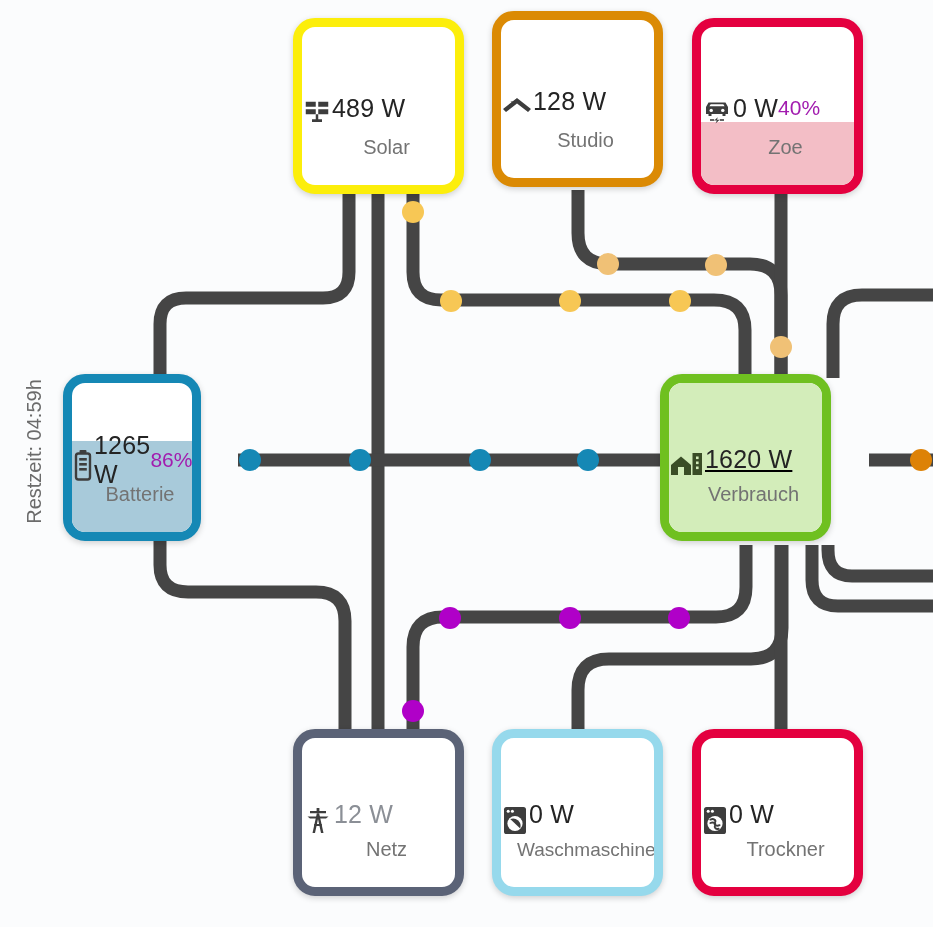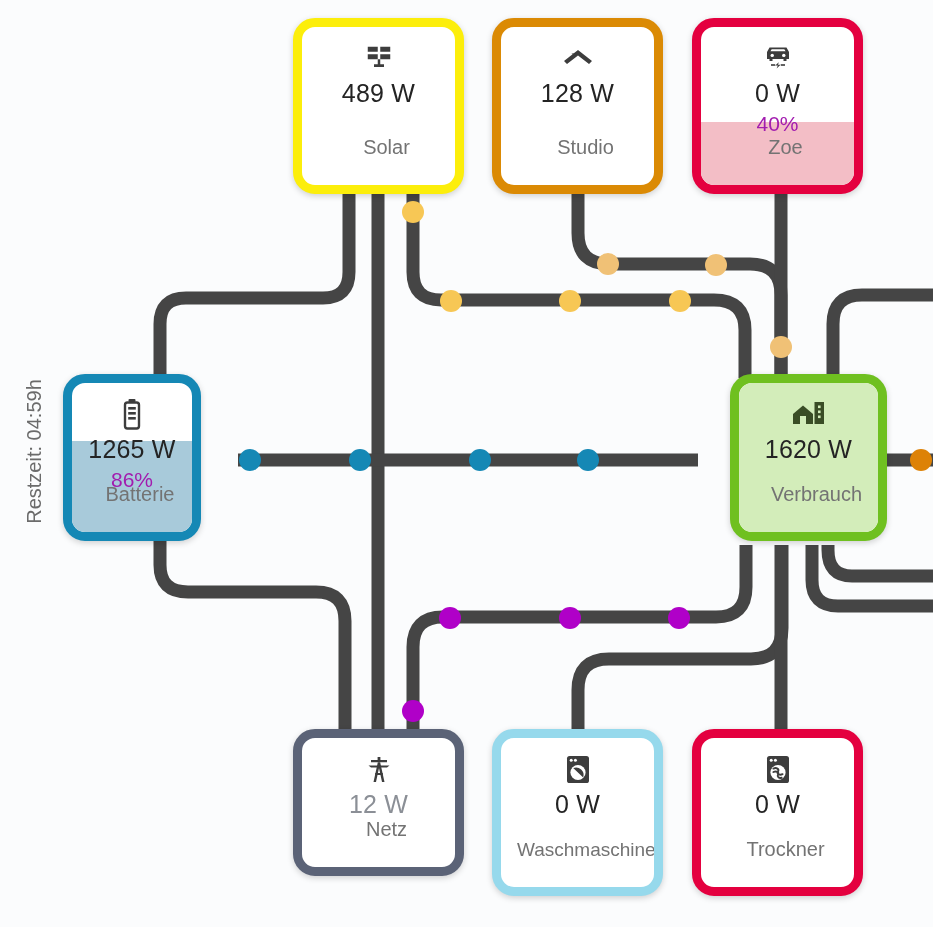--- a/index.html
+++ b/index.html
@@ -29,21 +29,21 @@
     box-shadow:0 2px 6px rgba(0,0,0,.18);
   }
   .card .fill{
     position:absolute;
     left:0;right:0;bottom:0;
     z-index:0;
   }
   .card .inner{
     position:relative;z-index:1;
     width:100%;height:100%;
-    display:flex;flex-direction:column;align-items:center;
+    display:flex;flex-direction:row;align-items:center;
   }
   .icon{
     margin-top:14px;
     height:34px;
     display:flex;align-items:center;justify-content:center;
     color:#3d3d3d;
   }
   .icon svg{display:block;}
   .power{
     margin-top:4px;
@@ -63,25 +63,25 @@
     bottom:26px;
     text-align:center;
     font-size:20px;
     color:#737373;
     padding-left:16px;
   }
   .title.small{font-size:19px;margin-top:46px;}
 
   
   #card-solar   {left:293px; top:18px;  width:171px;height:176px; border:9px solid #fcee0b;}
-  #card-studio  {left:492px; top:18px;  width:171px;height:176px; border:9px solid #db8a04;}
+  #card-studio  {left:492px; top:11px;  width:171px;height:176px; border:9px solid #db8a04;}
   #card-zoe     {left:692px; top:18px;  width:171px;height:176px; border:9px solid #e4003f;}
   #card-batterie{left:63px;  top:374px; width:138px;height:167px; border:9px solid #1588b5;}
-  #card-verbrauch{left:730px;top:374px; width:157px;height:167px; border:9px solid #6fc020;}
-  #card-netz    {left:293px; top:729px; width:171px;height:147px; border:9px solid #5b6377;}
+  #card-verbrauch{left:660px;top:374px; width:171px;height:167px; border:9px solid #6fc020;text-decoration:underline;}
+  #card-netz    {left:293px; top:729px; width:171px;height:167px; border:9px solid #5b6377;}
   #card-wasch   {left:492px; top:729px; width:171px;height:167px; border:9px solid #96d9ec;}
   #card-trockner{left:692px; top:729px; width:171px;height:167px; border:9px solid #e4003f;}
 
   
   #restzeit{
     position:absolute;
     z-index:4;
     left:-56px; top:440px;
     width:180px;
     transform:rotate(-90deg);

